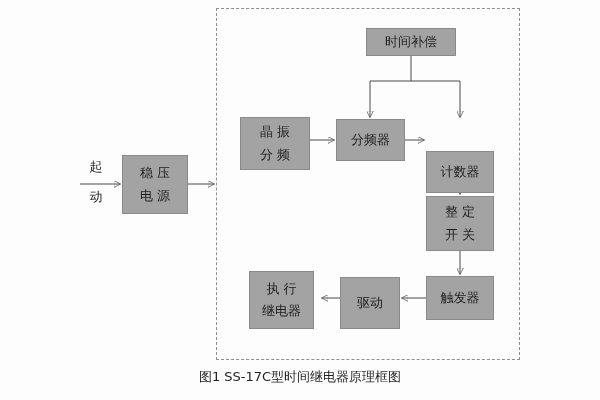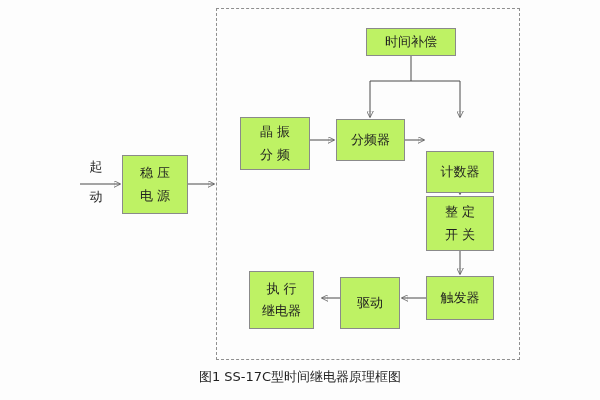--- a/index.html
+++ b/index.html
@@ -12,21 +12,21 @@
     overflow: hidden;
   }
   .dashed-frame {
     position: absolute;
     border: 1px dashed #8f8f8f;
     background: transparent;
   }
   .box {
     position: absolute;
     border: 1px solid #8a8a8a;
-    background: #bef264;
+    background: #a3a3a3;
     display: flex;
     align-items: center;
     justify-content: center;
     text-align: center;
     white-space: pre-line;
     font-size: 13px;
     color: #1f1f1f;
     line-height: 1.7;
   }
   .free-label {

